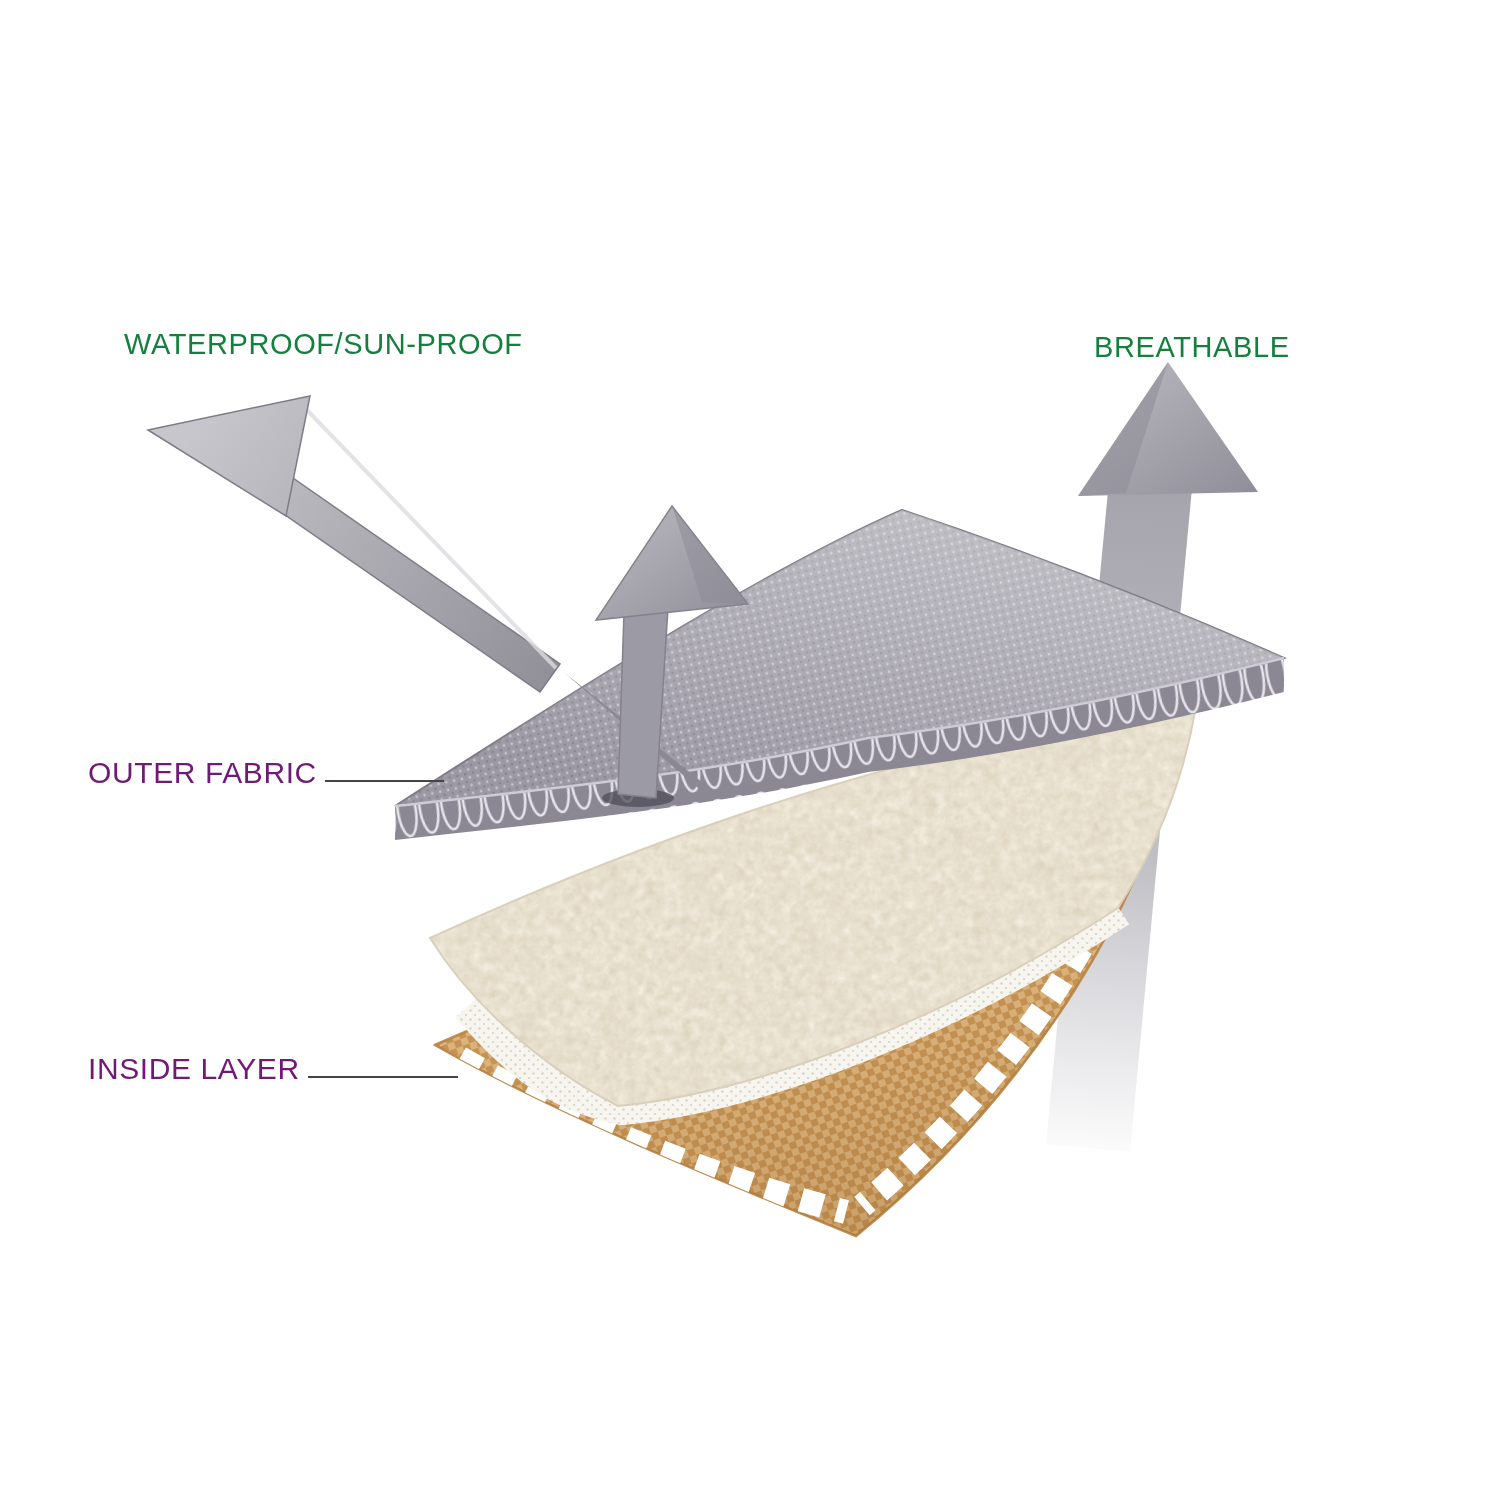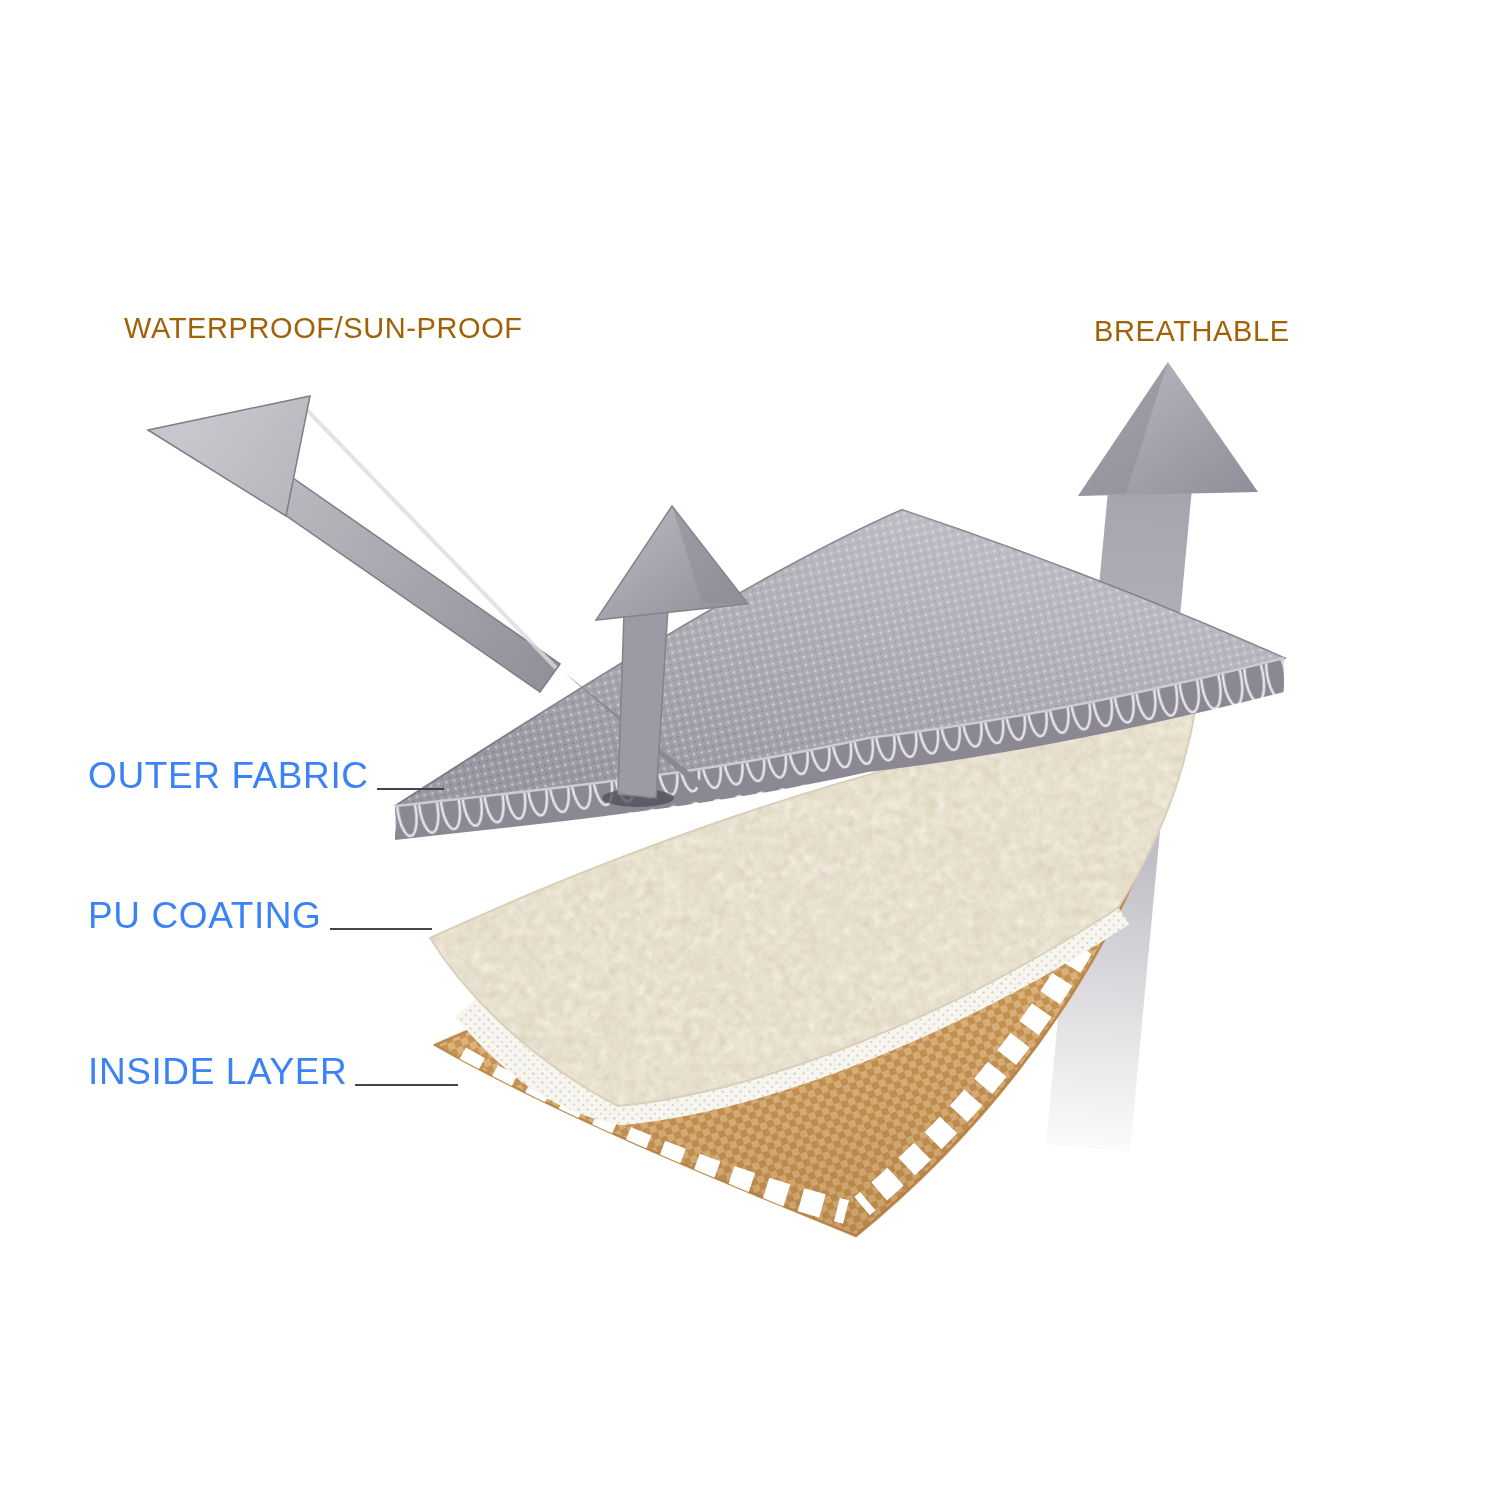--- a/index.html
+++ b/index.html
@@ -7,33 +7,34 @@
     position:relative;
     width:1500px;height:1500px;
     background:#ffffff;
     overflow:hidden;
     font-family:"Liberation Sans",sans-serif;
   }
   #stage svg{position:absolute;left:0;top:0;}
   .heading{
     position:absolute;
     font-size:29px;
-    color:#a16207;
+    color:#15803d;
     letter-spacing:0.6px;
     white-space:nowrap;
+    margin-top:16px;
   }
   .callout{
     position:absolute;
     display:flex;
     align-items:flex-end;
     white-space:nowrap;
   }
   .callout .txt{
-    font-size:37px;
-    color:#3b82f6;
+    font-size:30px;
+    color:#701a75;
     letter-spacing:0.6px;
     line-height:1.1;
   }
   .callout .leader{
     flex:1 1 auto;
     border-top:2px solid #46444a;
     margin-left:8px;
     margin-bottom:7px;
     min-width:40px;
   }
@@ -166,22 +167,18 @@
     </g>
   </svg>
 
   <div class="heading" id="heading-left">WATERPROOF/SUN-PROOF</div>
   <div class="heading" id="heading-right">BREATHABLE</div>
 
   <div class="callout" id="callout-outer">
     <span class="txt">OUTER FABRIC</span>
     <span class="leader"></span>
   </div>
-  <div class="callout" id="callout-pu">
-    <span class="txt">PU COATING</span>
-    <span class="leader"></span>
-  </div>
   <div class="callout" id="callout-inside">
     <span class="txt">INSIDE LAYER</span>
     <span class="leader"></span>
   </div>
 
 </div>
 
 </body></html>

